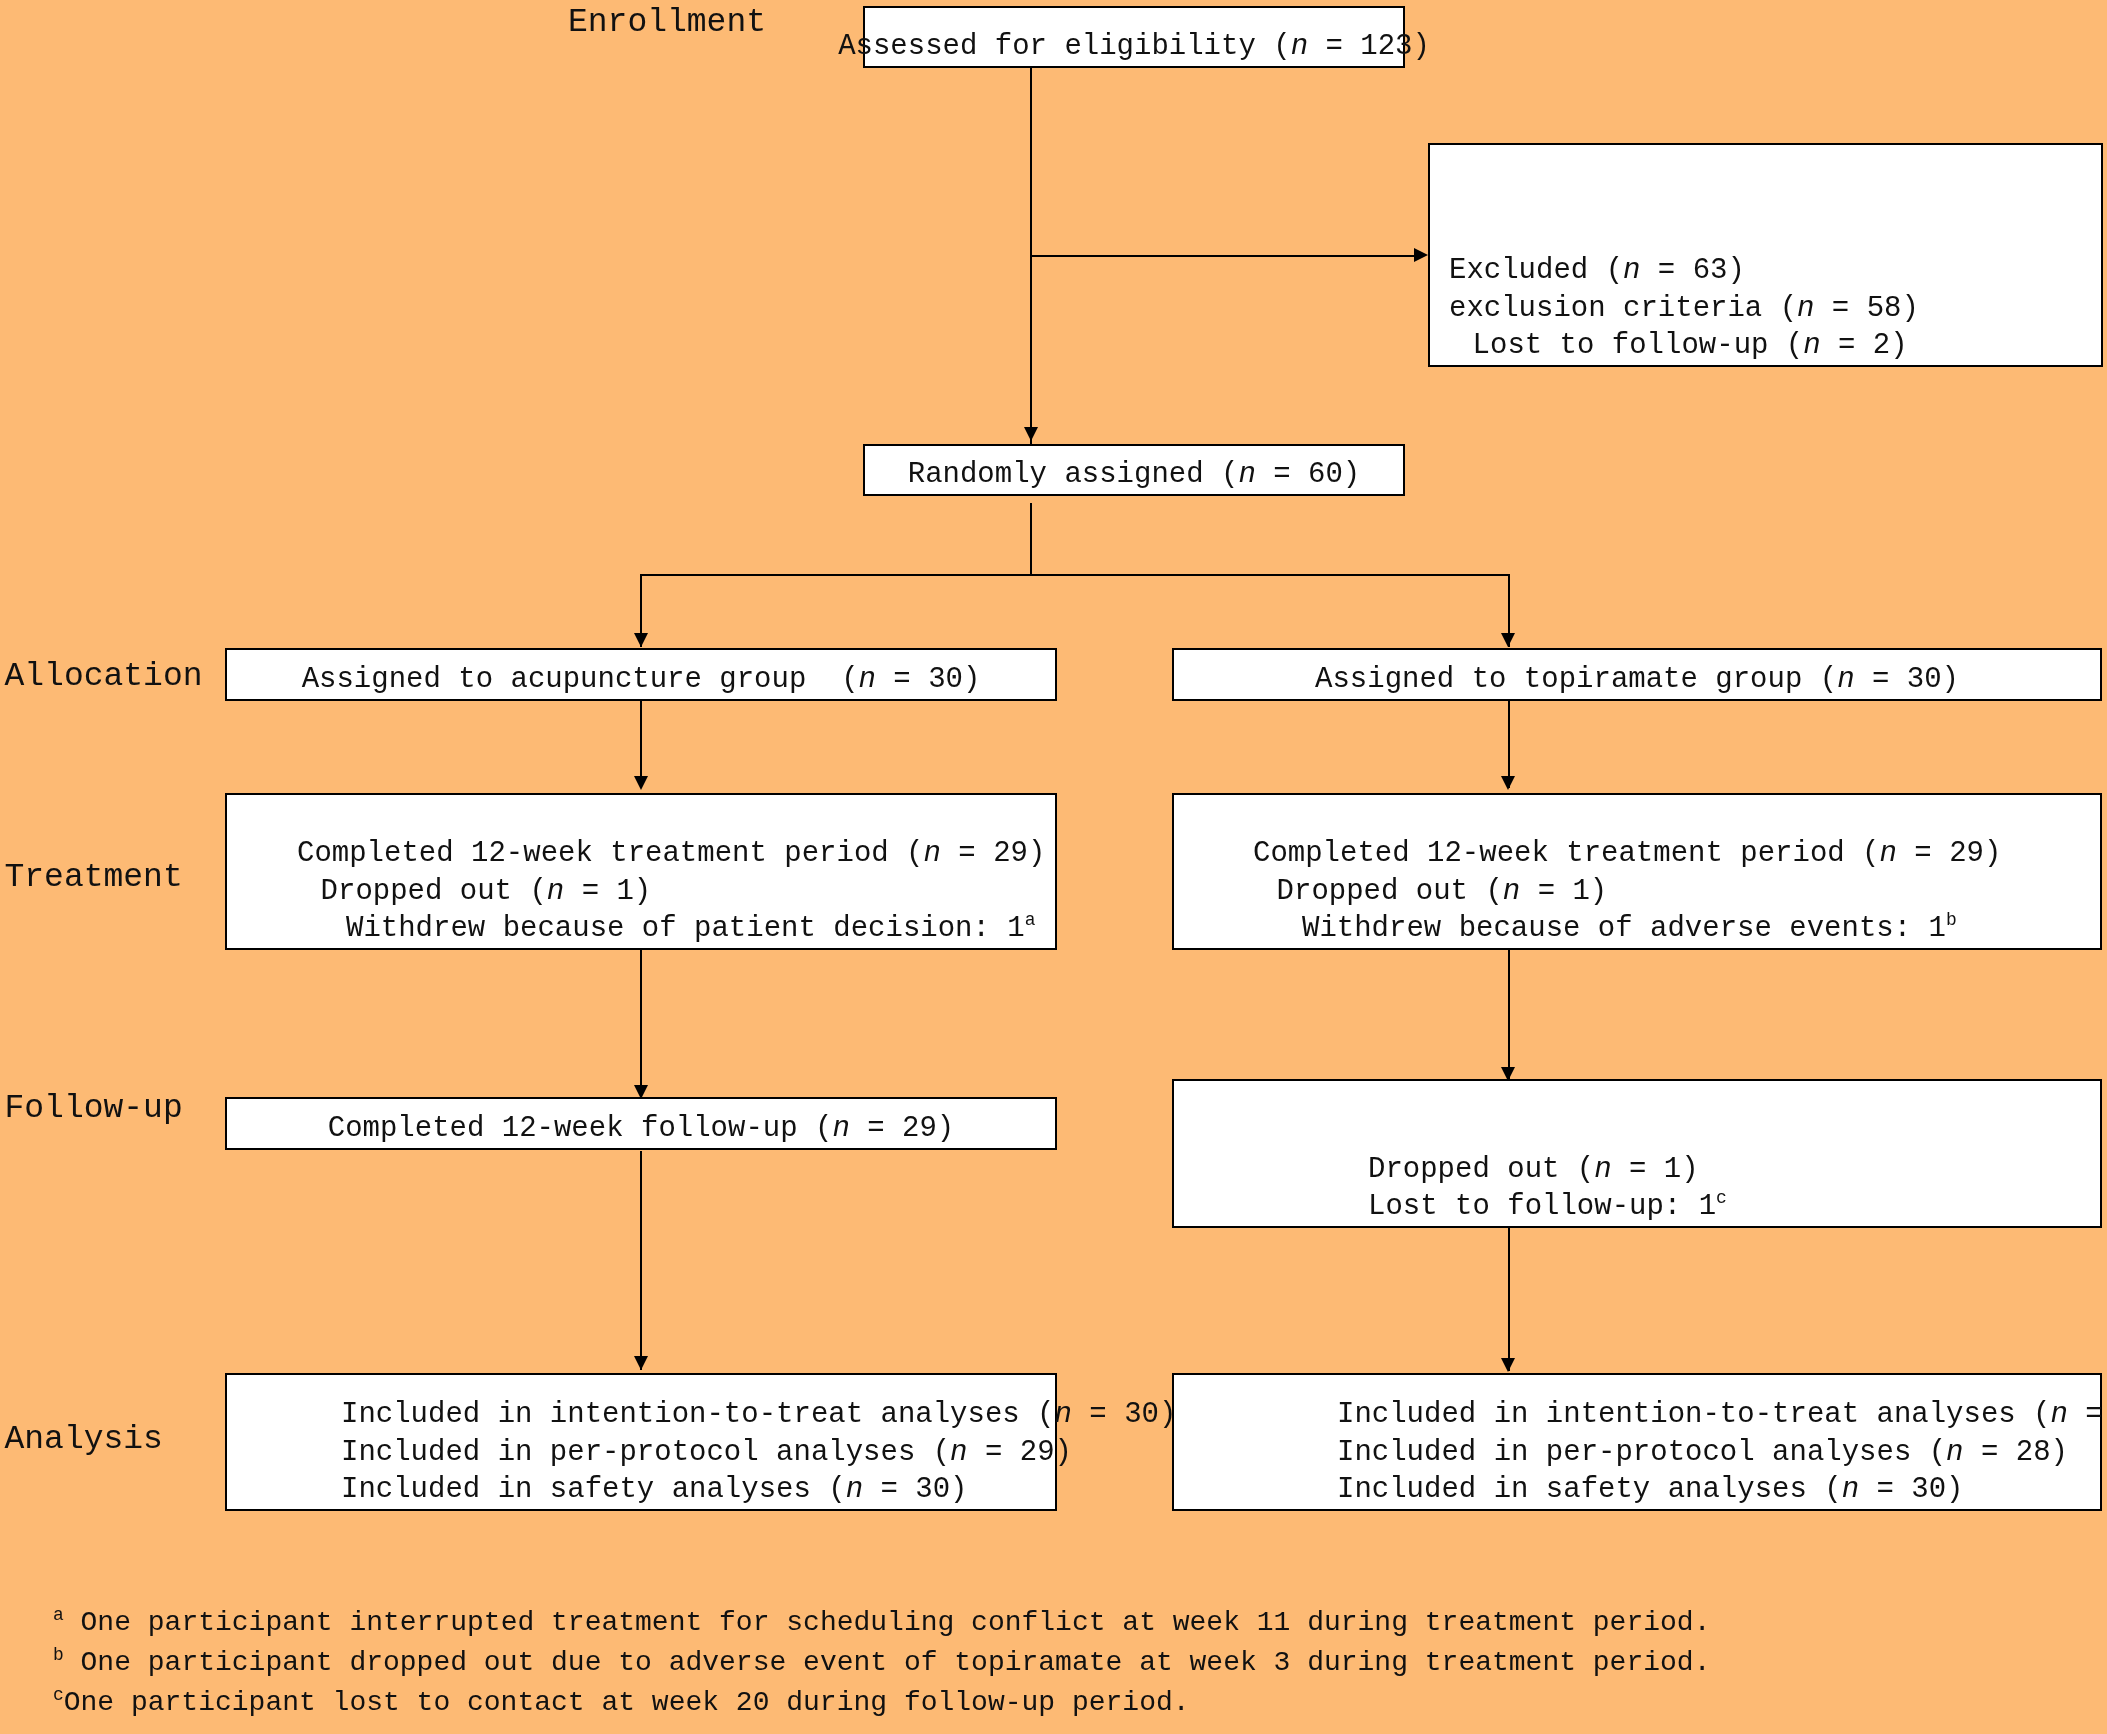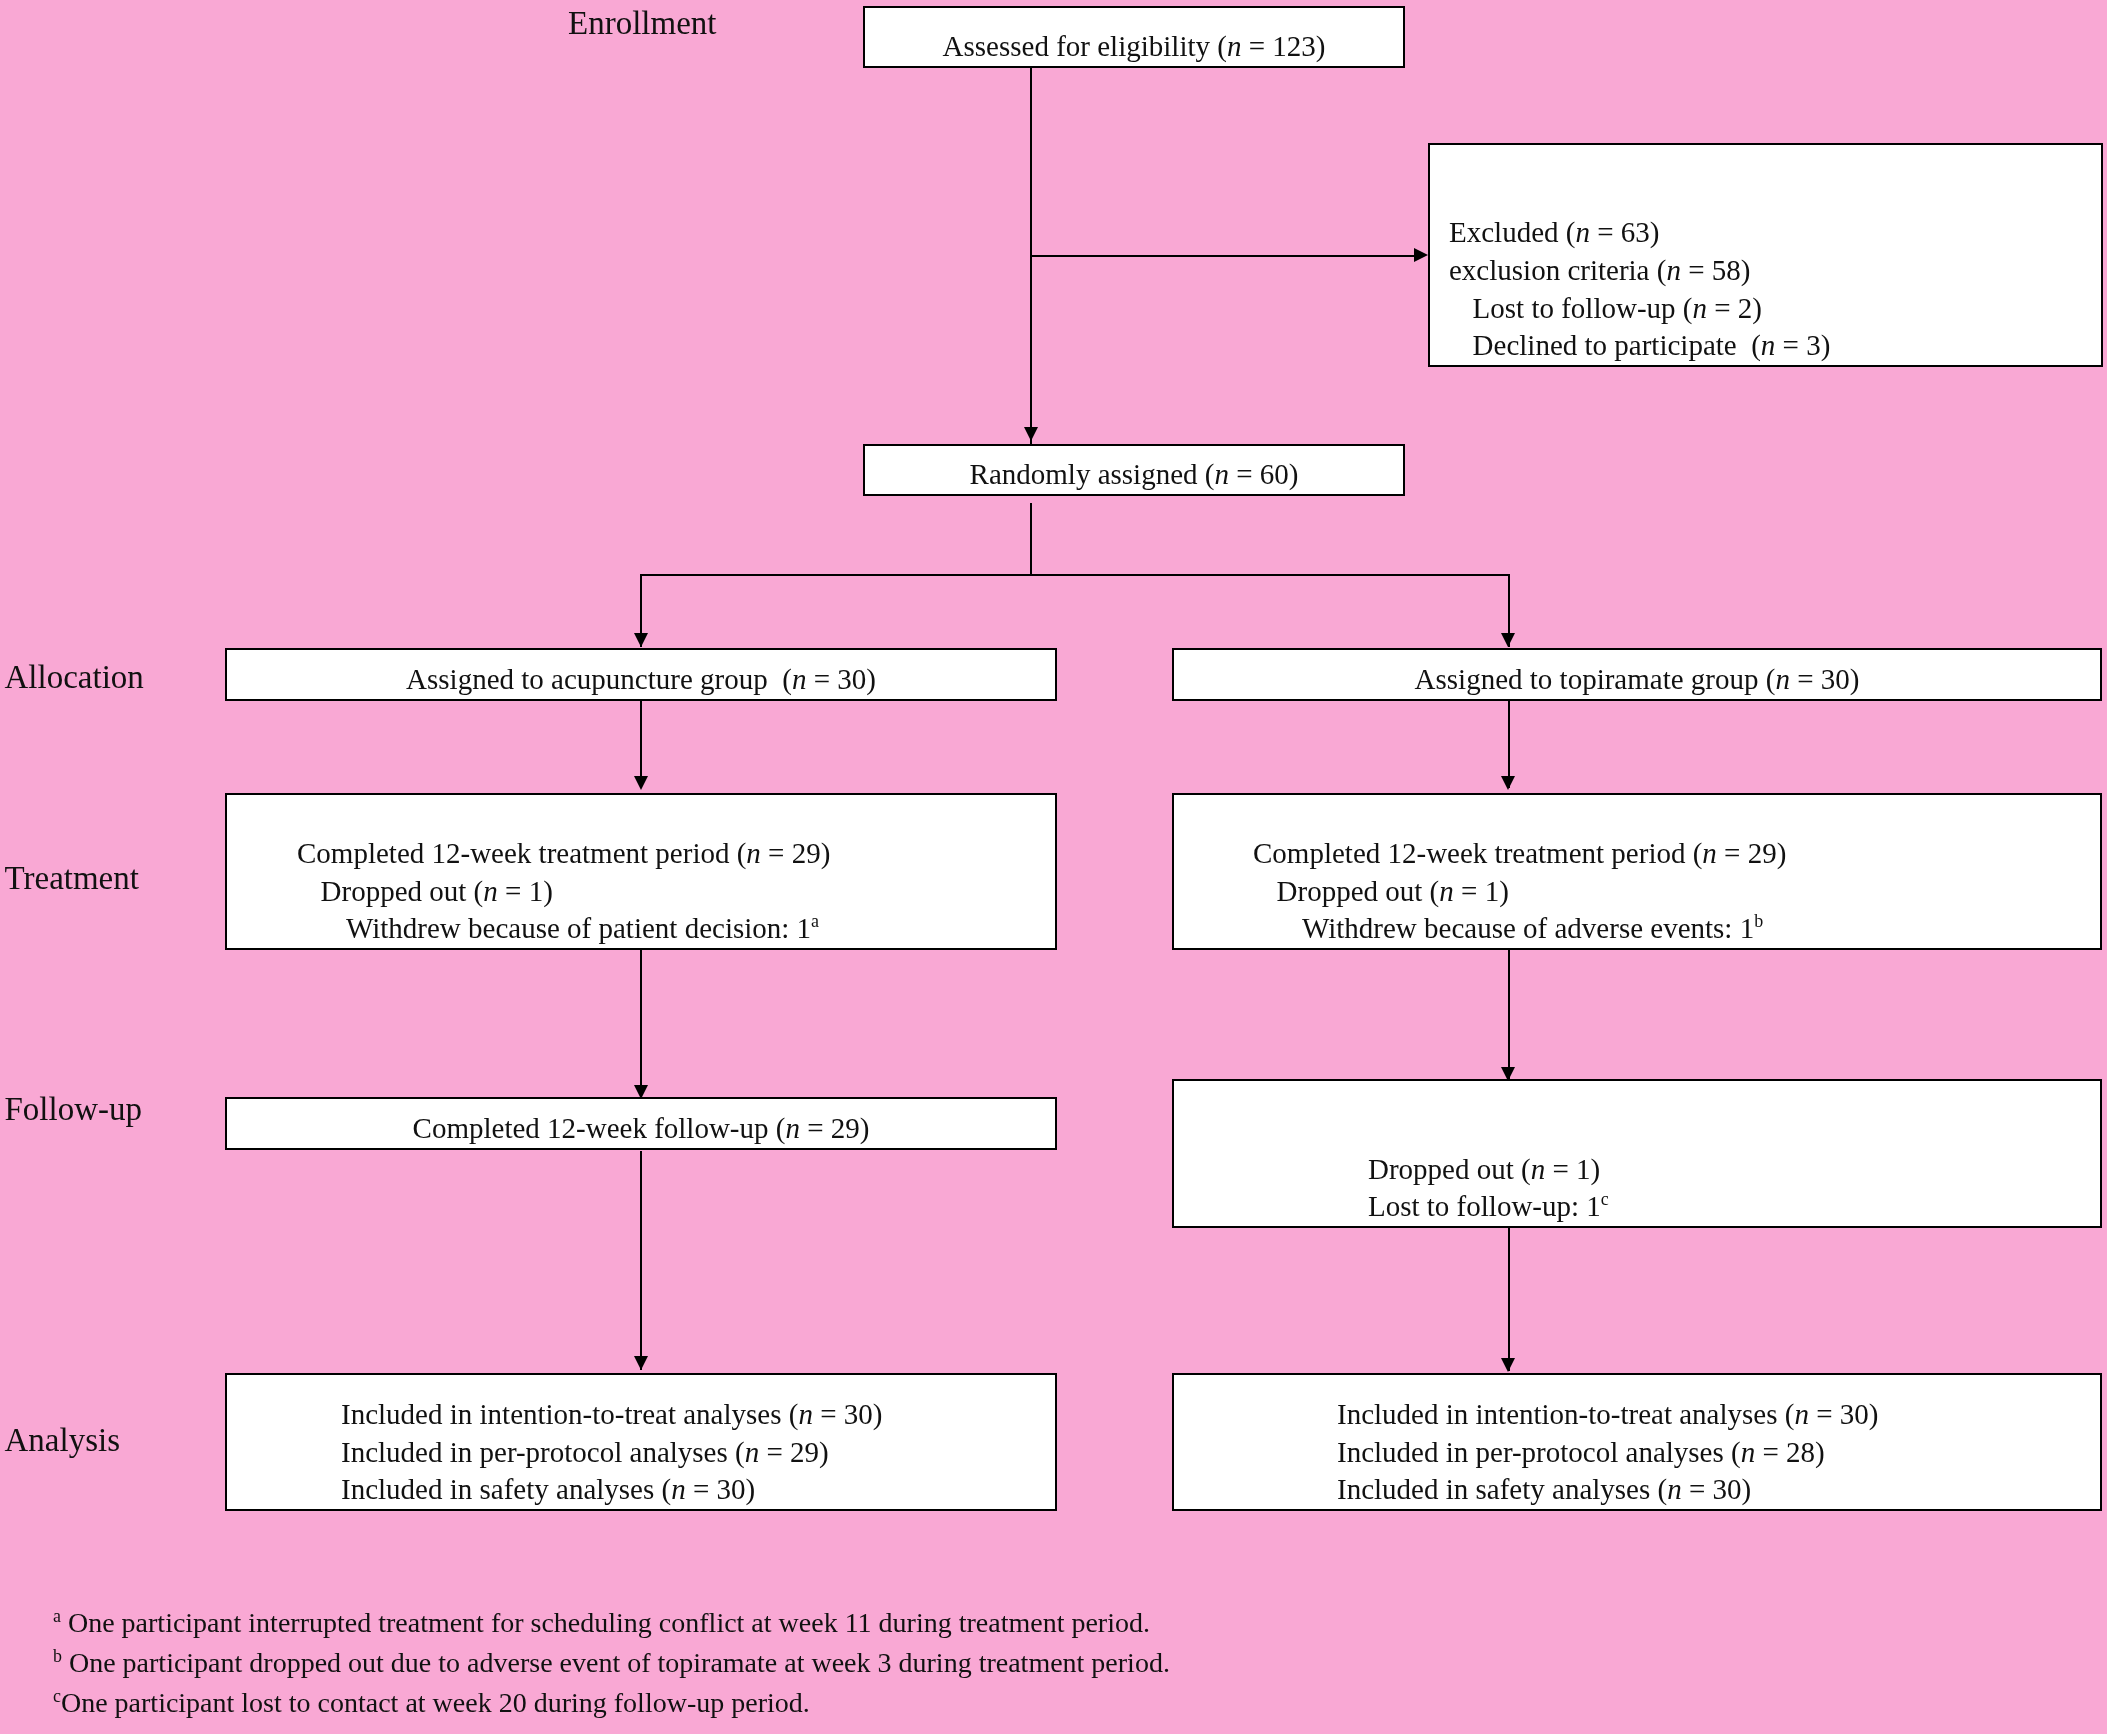--- a/index.html
+++ b/index.html
@@ -4,22 +4,22 @@
 <style>
   html, body {
     margin: 0;
     padding: 0;
     background: #ffffff;
   }
   #page {
     position: relative;
     width: 2108px;
     height: 1735px;
-    background: #f9a8d4;
-    font-family: Liberation Serif, serif;
+    background: #fdba74;
+    font-family: Liberation Mono, monospace;
     color: #000000;
     overflow: hidden;
   }
 
   
   .stage-label {
     position: absolute;
     font-size: 33px;
     line-height: 1.1;
     white-space: nowrap;
@@ -145,23 +145,20 @@
     <div class="lines-wrap">
       <div class="box-line ind0">
         <span>Excluded (</span><span class="ital">n</span><span> = 63)</span>
       </div>
       <div class="box-line ind0">
         <span>exclusion criteria (</span><span class="ital">n</span><span> = 58)</span>
       </div>
       <div class="box-line ind1">
         <span>Lost to follow-up (</span><span class="ital">n</span><span> = 2)</span>
       </div>
-      <div class="box-line ind1">
-        <span>Declined to participate&nbsp; (</span><span class="ital">n</span><span> = 3)</span>
-      </div>
     </div>
   </div>
 
   <div class="box center" style="left:863px; top:444px; width:542px; height:52px;">
     <div class="box-line">
       <span>Randomly assigned (</span><span class="ital">n</span><span> = 60)</span>
     </div>
   </div>
 
   <div class="vline" style="left:1030px; top:503px; height:72px;"></div>

